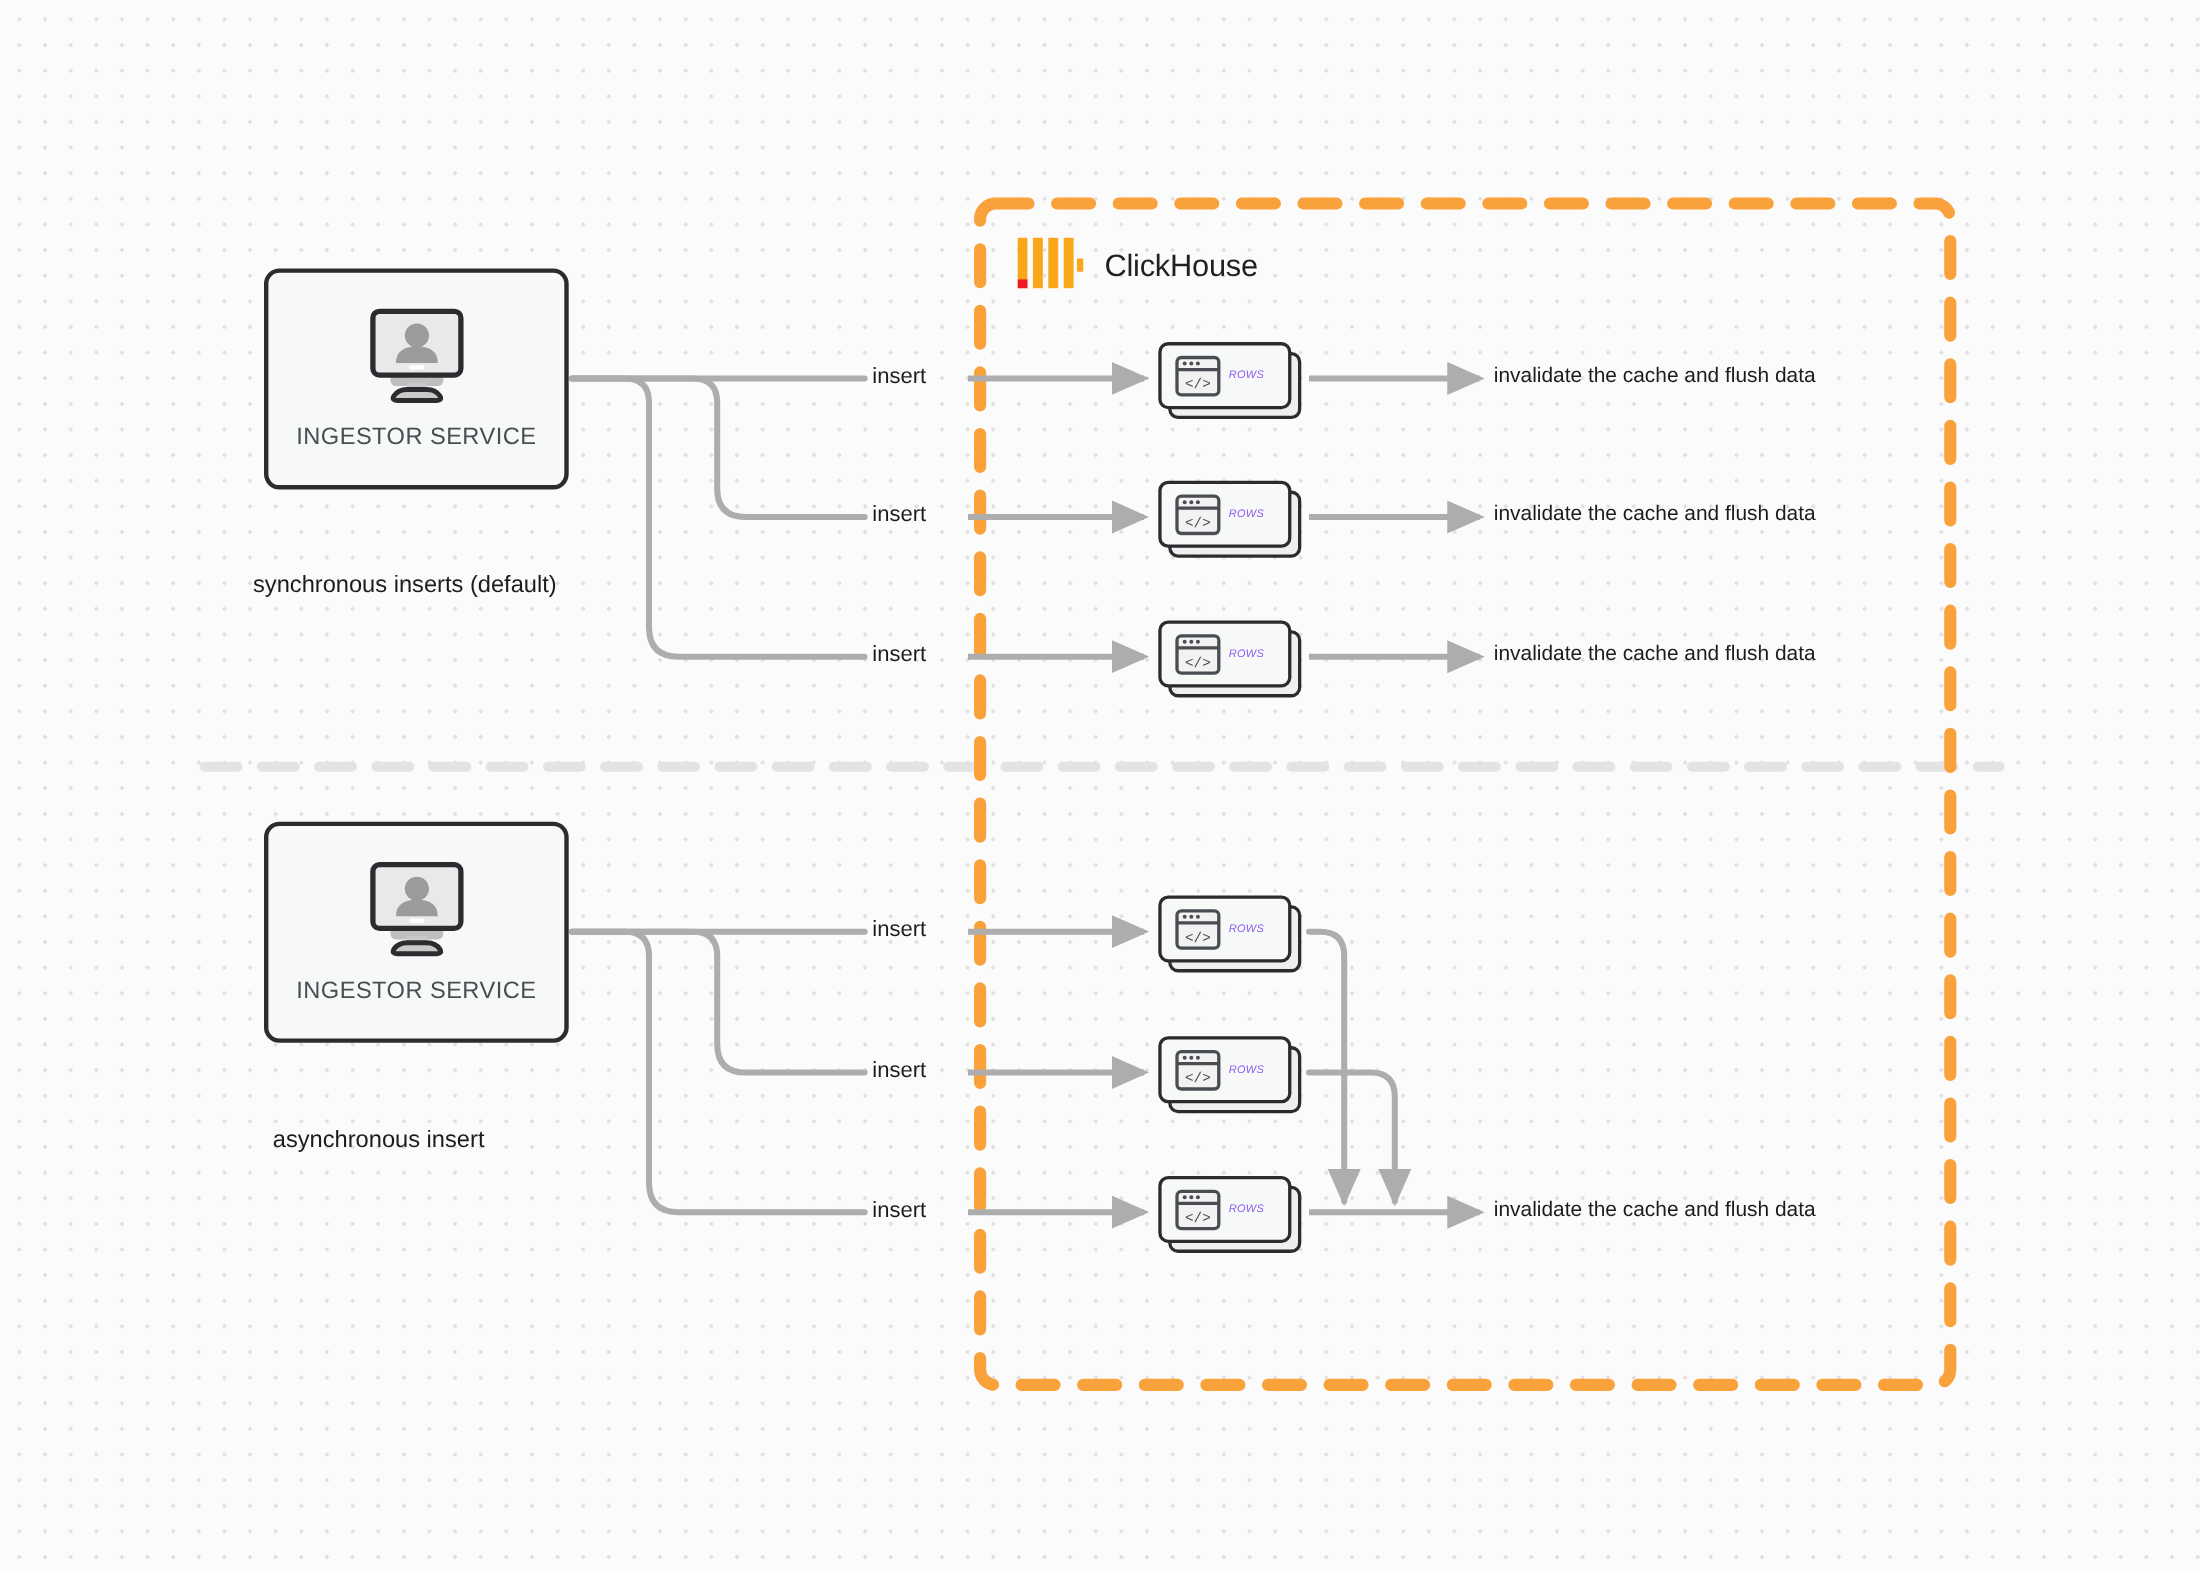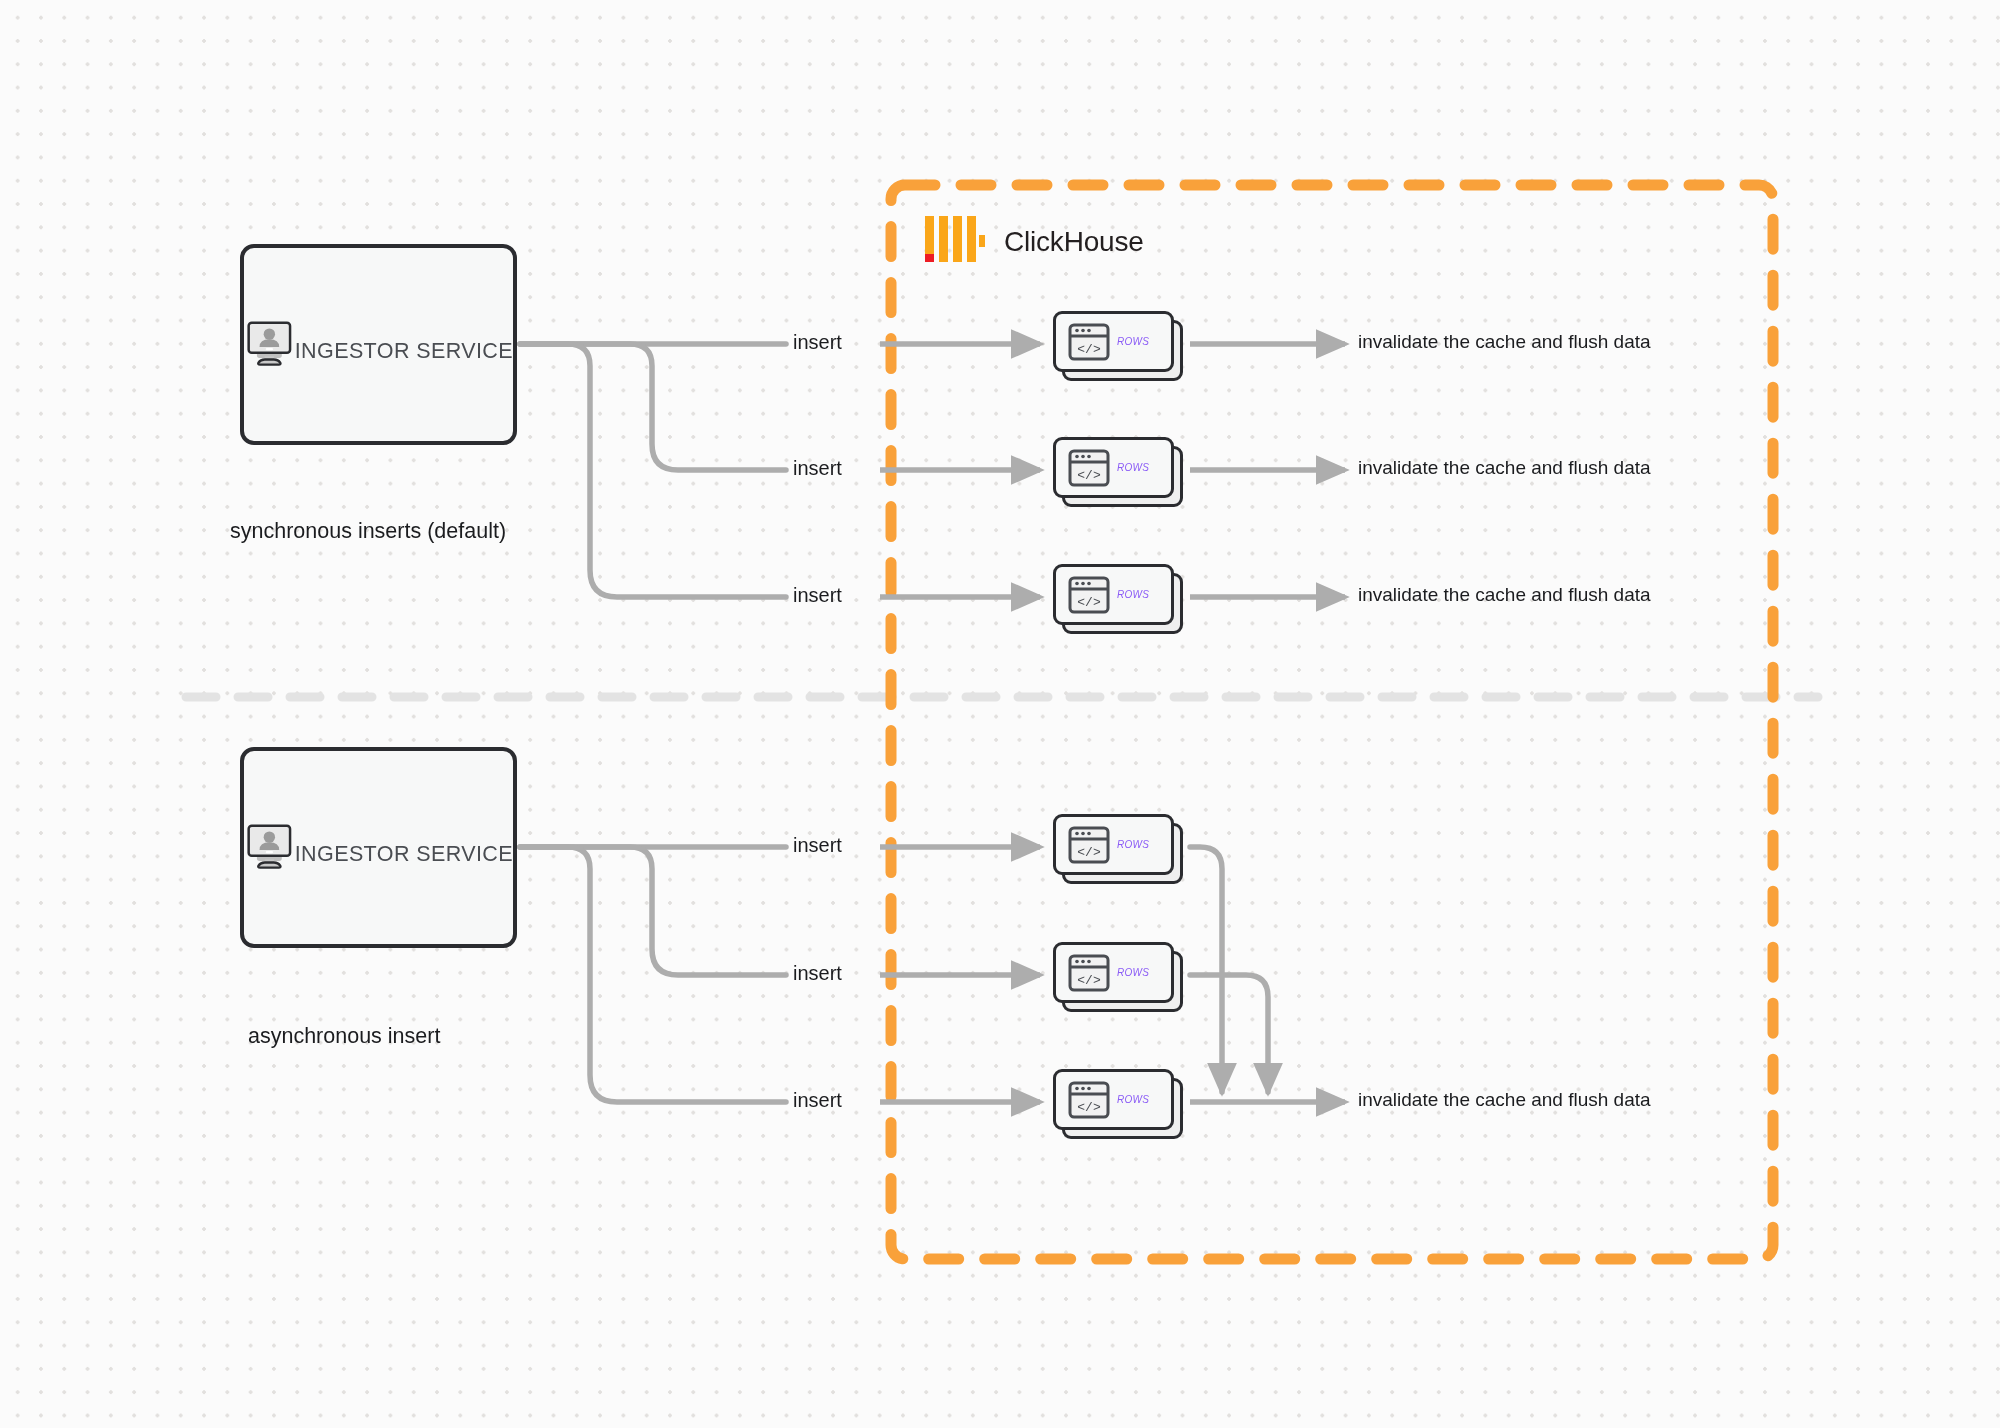--- a/index.html
+++ b/index.html
@@ -29,21 +29,21 @@
   
   .service-box {
     position: absolute;
     box-sizing: border-box;
     width: 277px;
     height: 201px;
     background: #f7f8f8;
     border: 4.5px solid #2b2c30;
     border-radius: 14px;
     display: flex;
-    flex-direction: row;
+    flex-direction: column;
     align-items: center;
     justify-content: center;
   }
   .service-label {
     font-size: 21.5px;
     color: #4a4d52;
     letter-spacing: 0.4px;
     margin-top: 13px;
     white-space: nowrap;
   }

